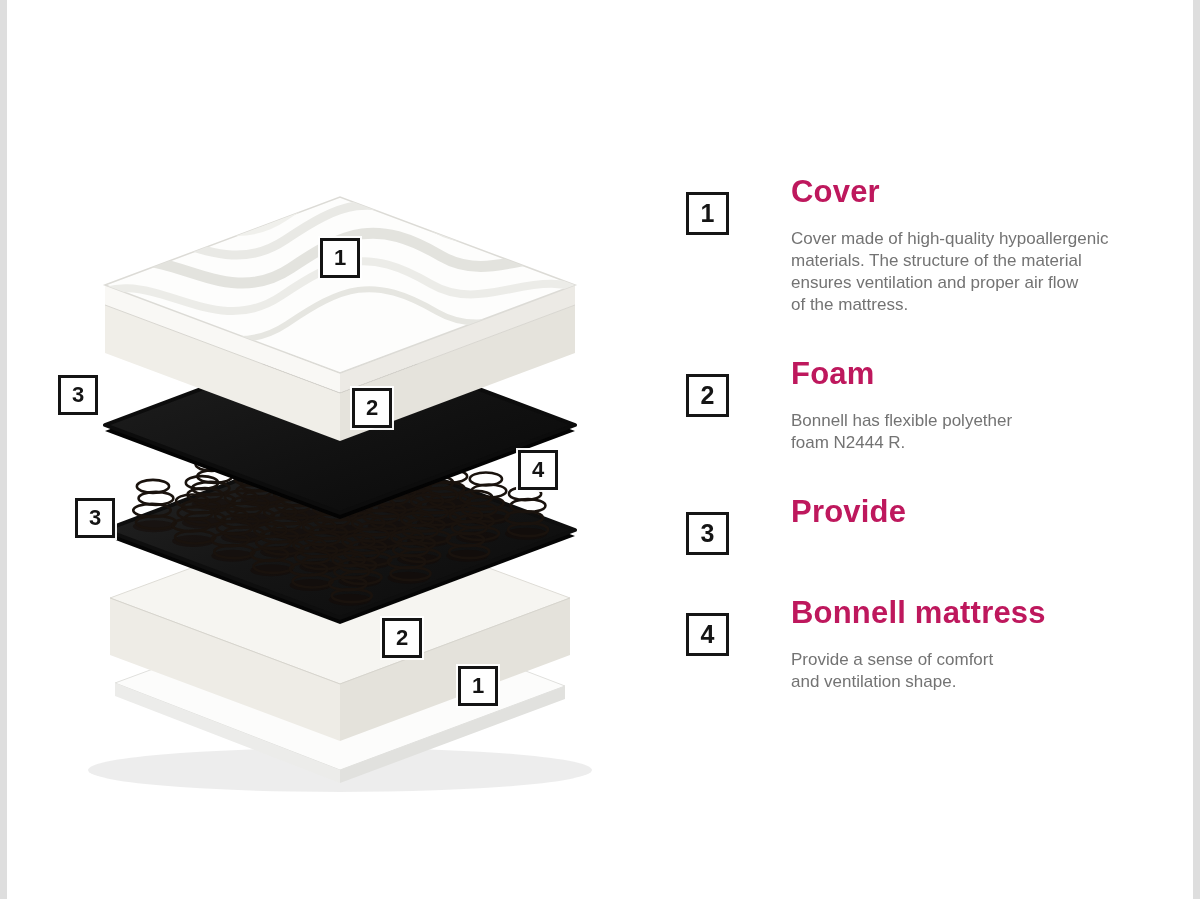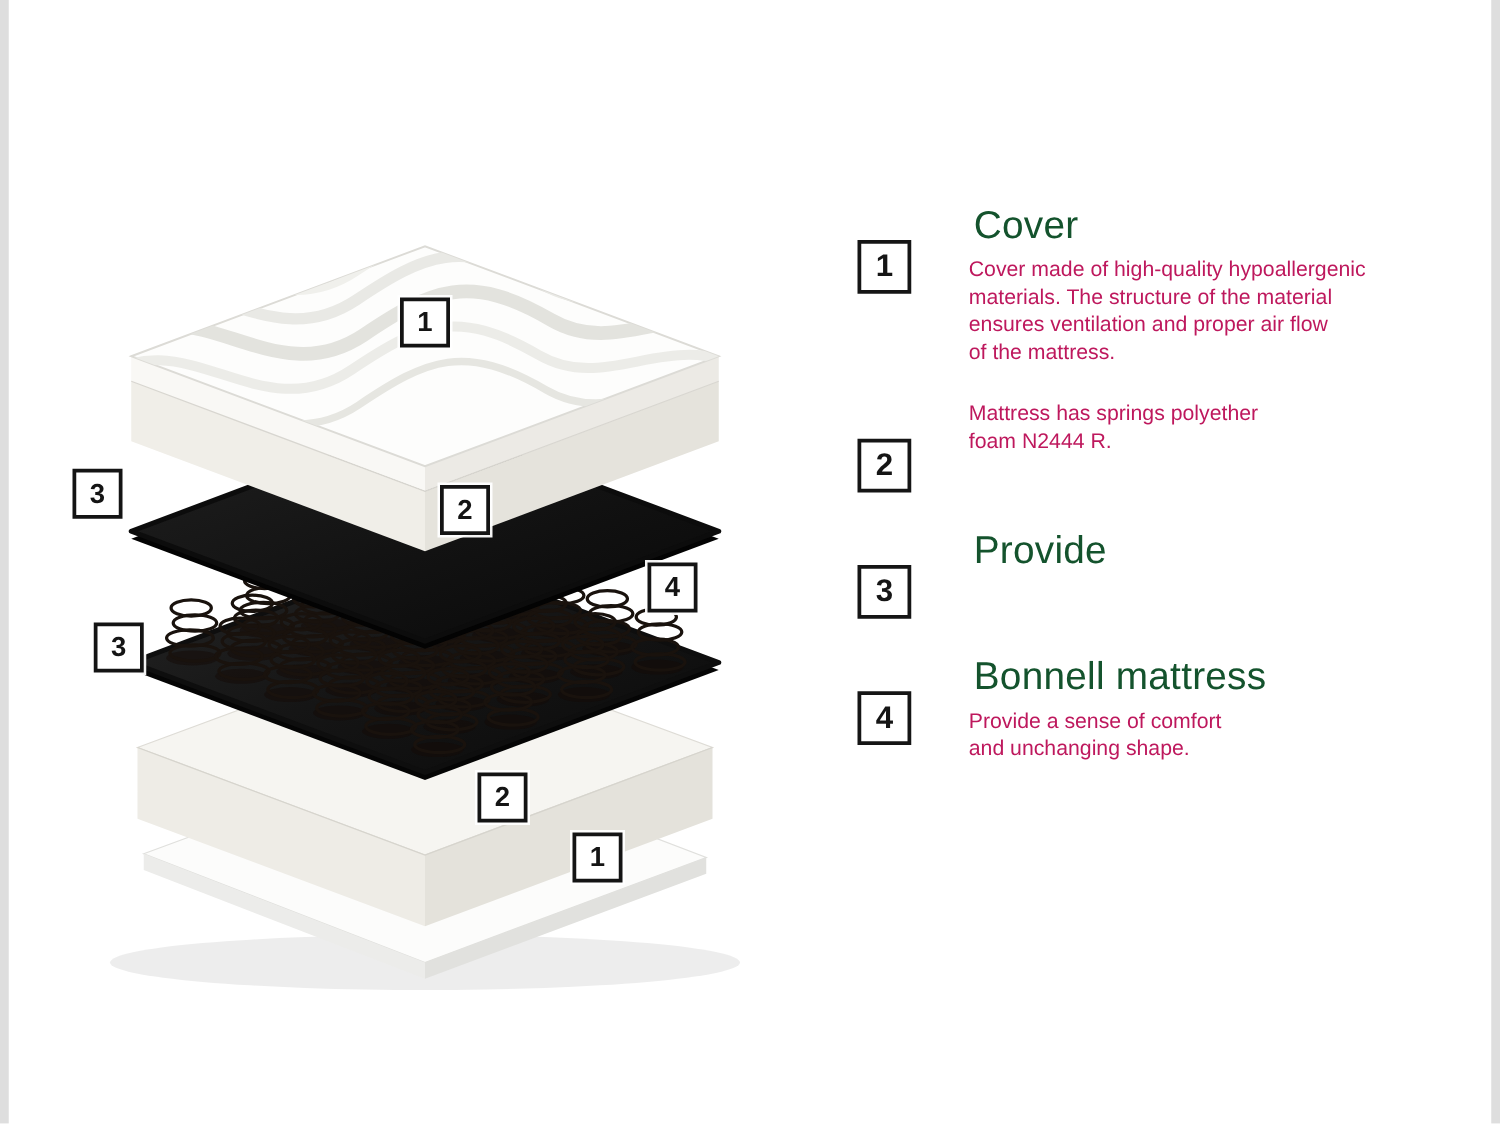--- a/index.html
+++ b/index.html
@@ -31,24 +31,24 @@
 
   
   .legend{position:absolute;left:686px;top:156px;width:480px;}
   .legend-item{display:flex;gap:46px;margin-bottom:22px;align-items:flex-start;}
   .legend-num{
     flex:0 0 auto;width:37px;height:37px;border:3px solid #151515;background:#fff;
     display:flex;align-items:center;justify-content:center;
     font-size:25px;font-weight:700;color:#151515;margin-top:36px;
   }
   .legend-title{
-    margin:4px;font-size:31px;font-weight:400;color:#14532d;line-height:40px;letter-spacing:0.2px;
+    margin:16px;font-size:31px;font-weight:700;color:#be185d;line-height:40px;letter-spacing:0.2px;
   }
   .legend-desc{
-    margin:5px 0 0;font-size:17px;line-height:22px;color:#be185d;white-space:pre-line;max-width:390px;
+    margin:5px 16px 0;font-size:17px;line-height:22px;color:#737373;white-space:pre-line;max-width:390px;
   }
 </style>
 </head>
 <body>
 
 <div class="stage">
 
   <div class="side-bar left"></div>
   <div class="side-bar right"></div>
 
@@ -410,35 +410,36 @@
         <p class="legend-desc">Cover made of high-quality hypoallergenic
 materials. The structure of the material
 ensures ventilation and proper air flow
 of the mattress.</p>
       </div>
     </div>
 
     <div class="legend-item">
       <div class="legend-num">2</div>
       <div class="legend-text">
-        <p class="legend-desc">Mattress has springs polyether
+        <h2 class="legend-title">Foam</h2>
+        <p class="legend-desc">Bonnell has flexible polyether
 foam N2444 R.</p>
       </div>
     </div>
 
     <div class="legend-item">
       <div class="legend-num">3</div>
       <div class="legend-text">
         <h2 class="legend-title">Provide</h2>
       </div>
     </div>
 
     <div class="legend-item">
       <div class="legend-num">4</div>
       <div class="legend-text">
         <h2 class="legend-title">Bonnell mattress</h2>
         <p class="legend-desc">Provide a sense of comfort
-and unchanging shape.</p>
+and ventilation shape.</p>
       </div>
     </div>
 
   </div>
 </div>
 
 </body></html>

